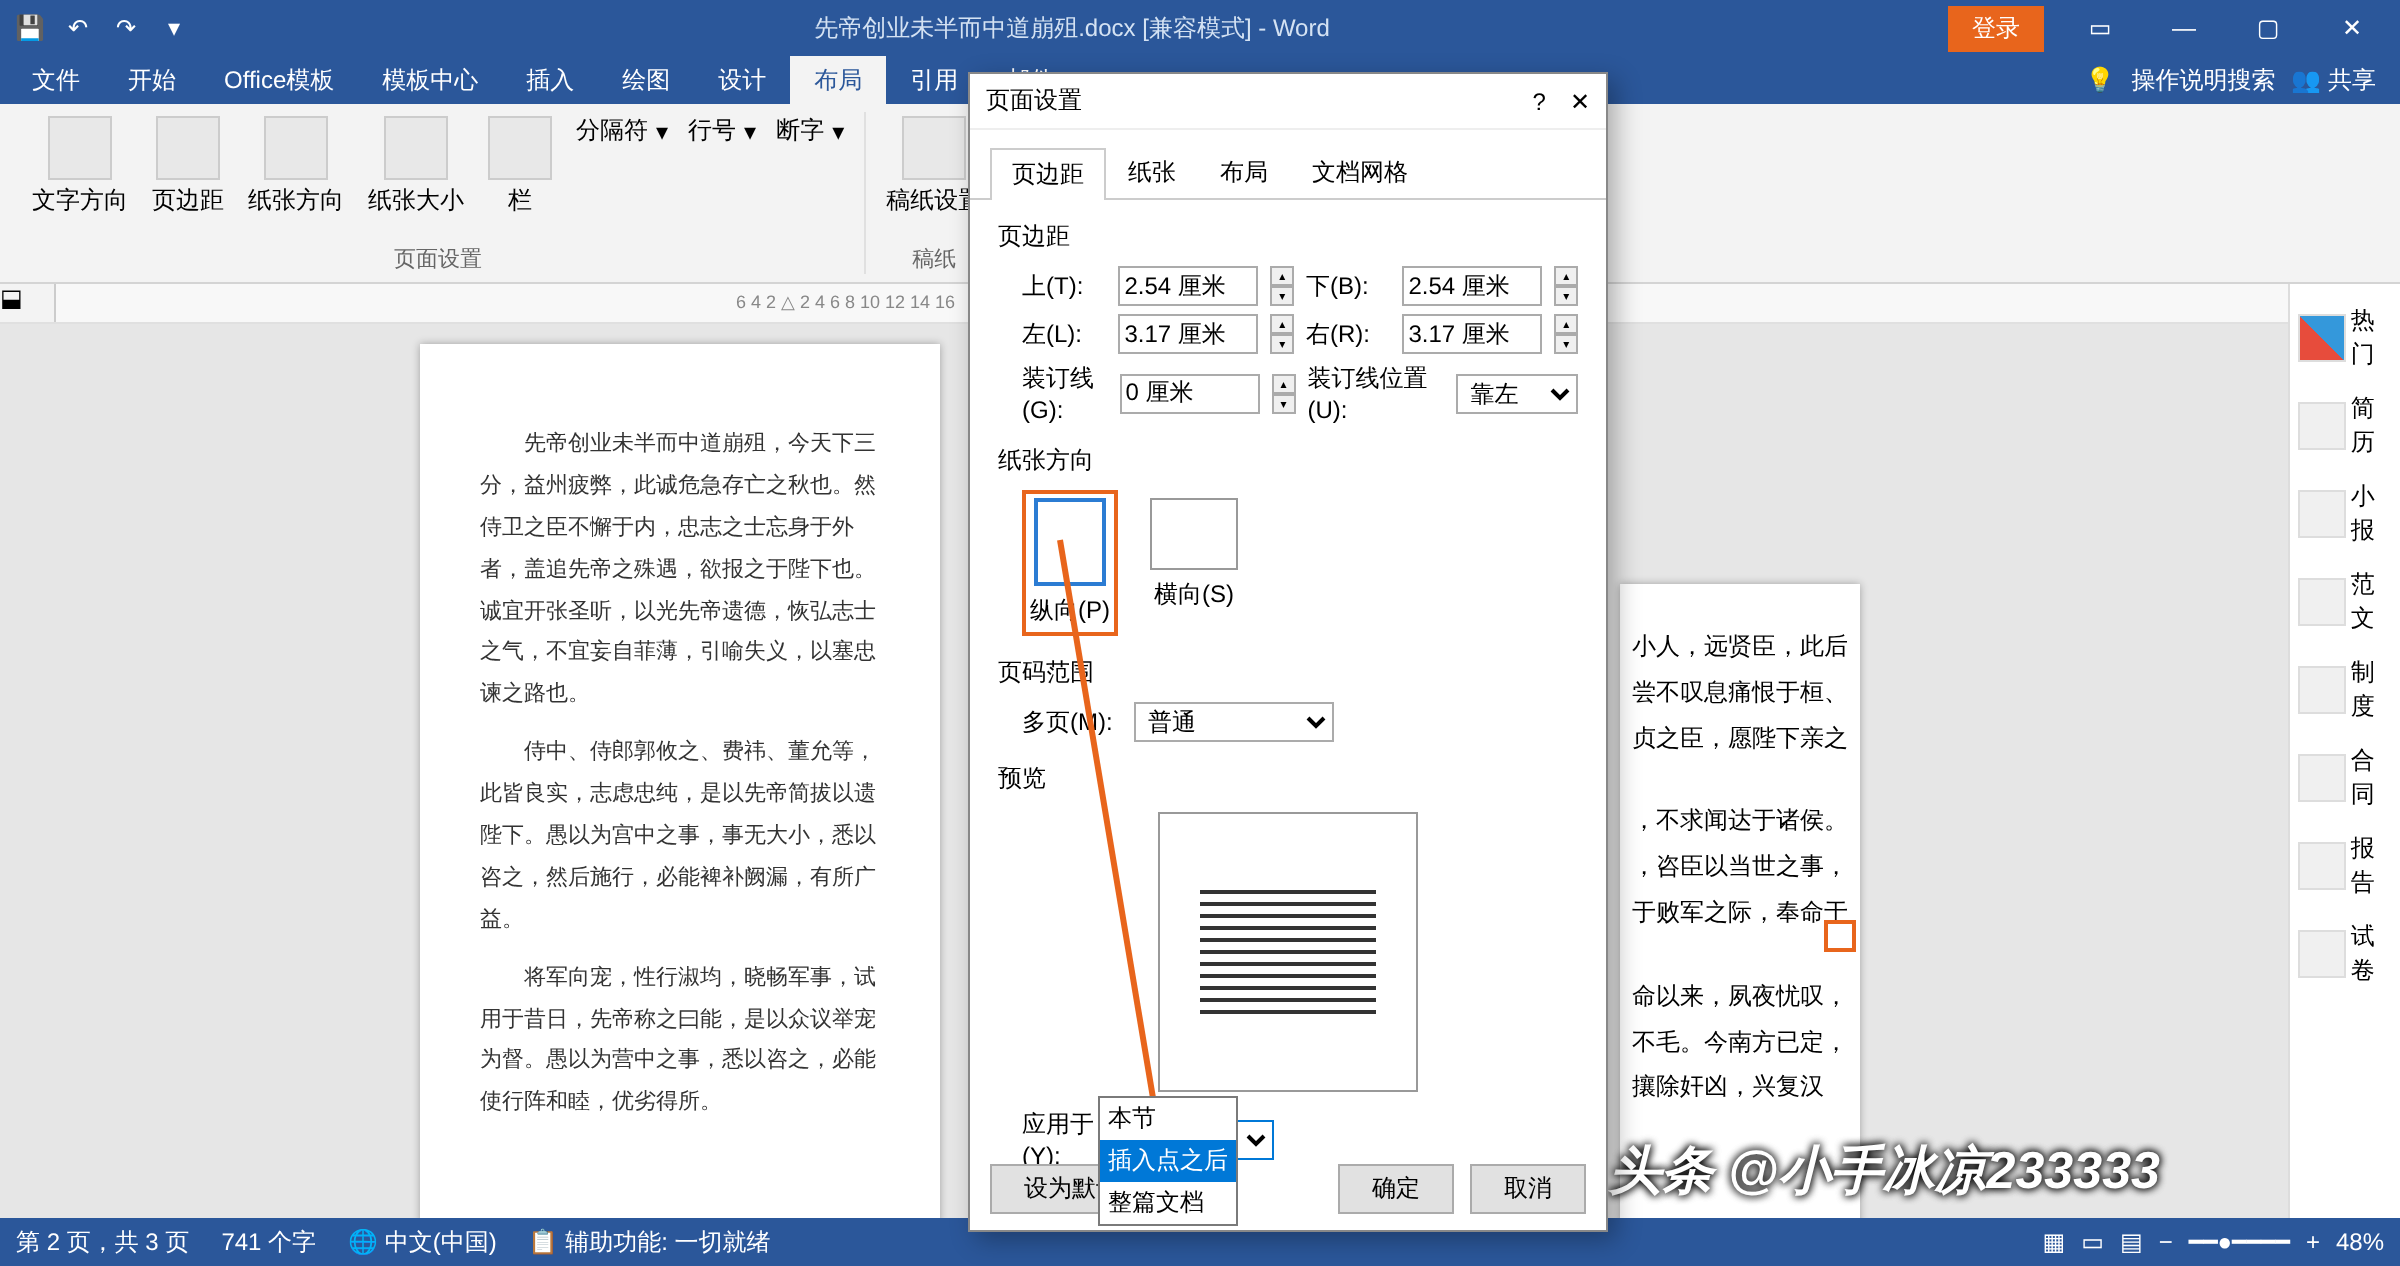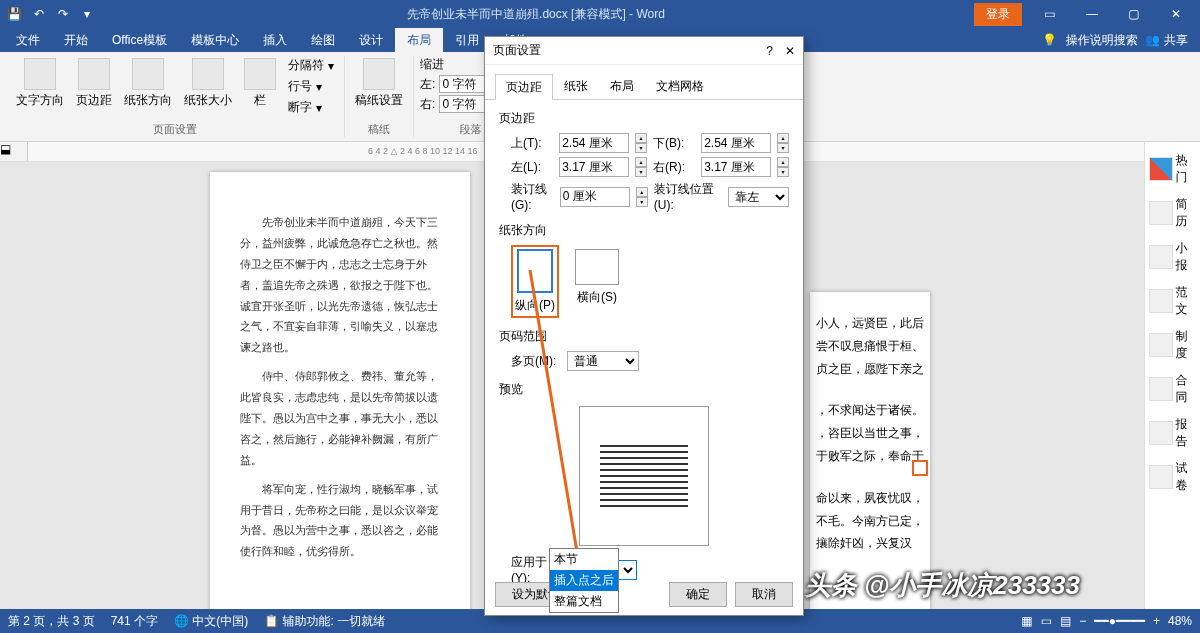--- a/index.html
+++ b/index.html
@@ -14,21 +14,21 @@
 .menubar{height:24px;background:#2b579a;display:flex;align-items:center;padding:0 4px}
 .menubar .tab{padding:4px 12px;color:#fff}
 .menubar .tab.active{background:#f3f3f3;color:#2b579a}
 .menubar .right{margin-left:auto;display:flex;align-items:center;gap:8px;color:#fff;padding-right:8px}
 .ribbon{height:90px;background:#f3f3f3;border-bottom:1px solid #d4d4d4;display:flex;padding:4px 6px}
 .ribbon-group{display:flex;flex-direction:column;border-right:1px solid #e0e0e0;padding:0 6px}
 .ribbon-group .controls{flex:1;display:flex;gap:4px;align-items:flex-start}
 .ribbon-group .label{text-align:center;color:#666;font-size:11px}
 .bigbtn{display:flex;flex-direction:column;align-items:center;gap:2px;padding:2px 4px}
 .bigbtn .icon{width:32px;height:32px;background:#e8e8e8;border:1px solid #ccc}
-.smallbtns{display:flex;flex-direction:column;gap:2px}
+.smallbtns{display:flex;flex-direction:row;gap:2px}
 .smallbtn{display:flex;align-items:center;gap:4px;padding:1px 4px}
 .indent-row{display:flex;align-items:center;gap:4px;margin:2px 0}
 .spinner{width:50px;height:18px;border:1px solid #ababab;background:#fff;padding:0 2px}
 .ruler-area{height:20px;background:#fff;border-bottom:1px solid #e0e0e0;display:flex}
 .ruler-area .corner{width:28px;background:#f3f3f3;border-right:1px solid #ccc}
 .doc-area{position:absolute;top:162px;left:0;right:0;bottom:24px;background:#e6e6e6;overflow:hidden}
 .page{position:absolute;background:#fff;box-shadow:0 0 4px rgba(0,0,0,0.3);padding:40px 30px;line-height:1.9}
 .page1{left:210px;top:10px;width:260px;height:440px}
 .page2{left:810px;top:130px;width:120px;height:380px}
 .page p{margin-bottom:8px;text-indent:2em;font-size:11px;color:#333}
@@ -296,21 +296,21 @@
         <div class="orient-btn landscape">
           <div class="box"></div>
             <span>横向(S)</span>
         </div>
       </div>
     </div>
     <div class="dsection">
       <div class="dsection-title">页码范围</div>
       <div class="drow">
         <label>多页(M):</label>
-        <select class="inp" style="width:72px"><option>普通</option></select>
+        <select class="inp" style="width:100px"><option>普通</option></select>
       </div>
     </div>
     <div class="dsection">
       <div class="dsection-title">预览</div>
       <div class="preview-box">
         <div class="line"></div>
           <div class="line"></div>
           <div class="line"></div>
           <div class="line"></div>
         <div class="line"></div>

